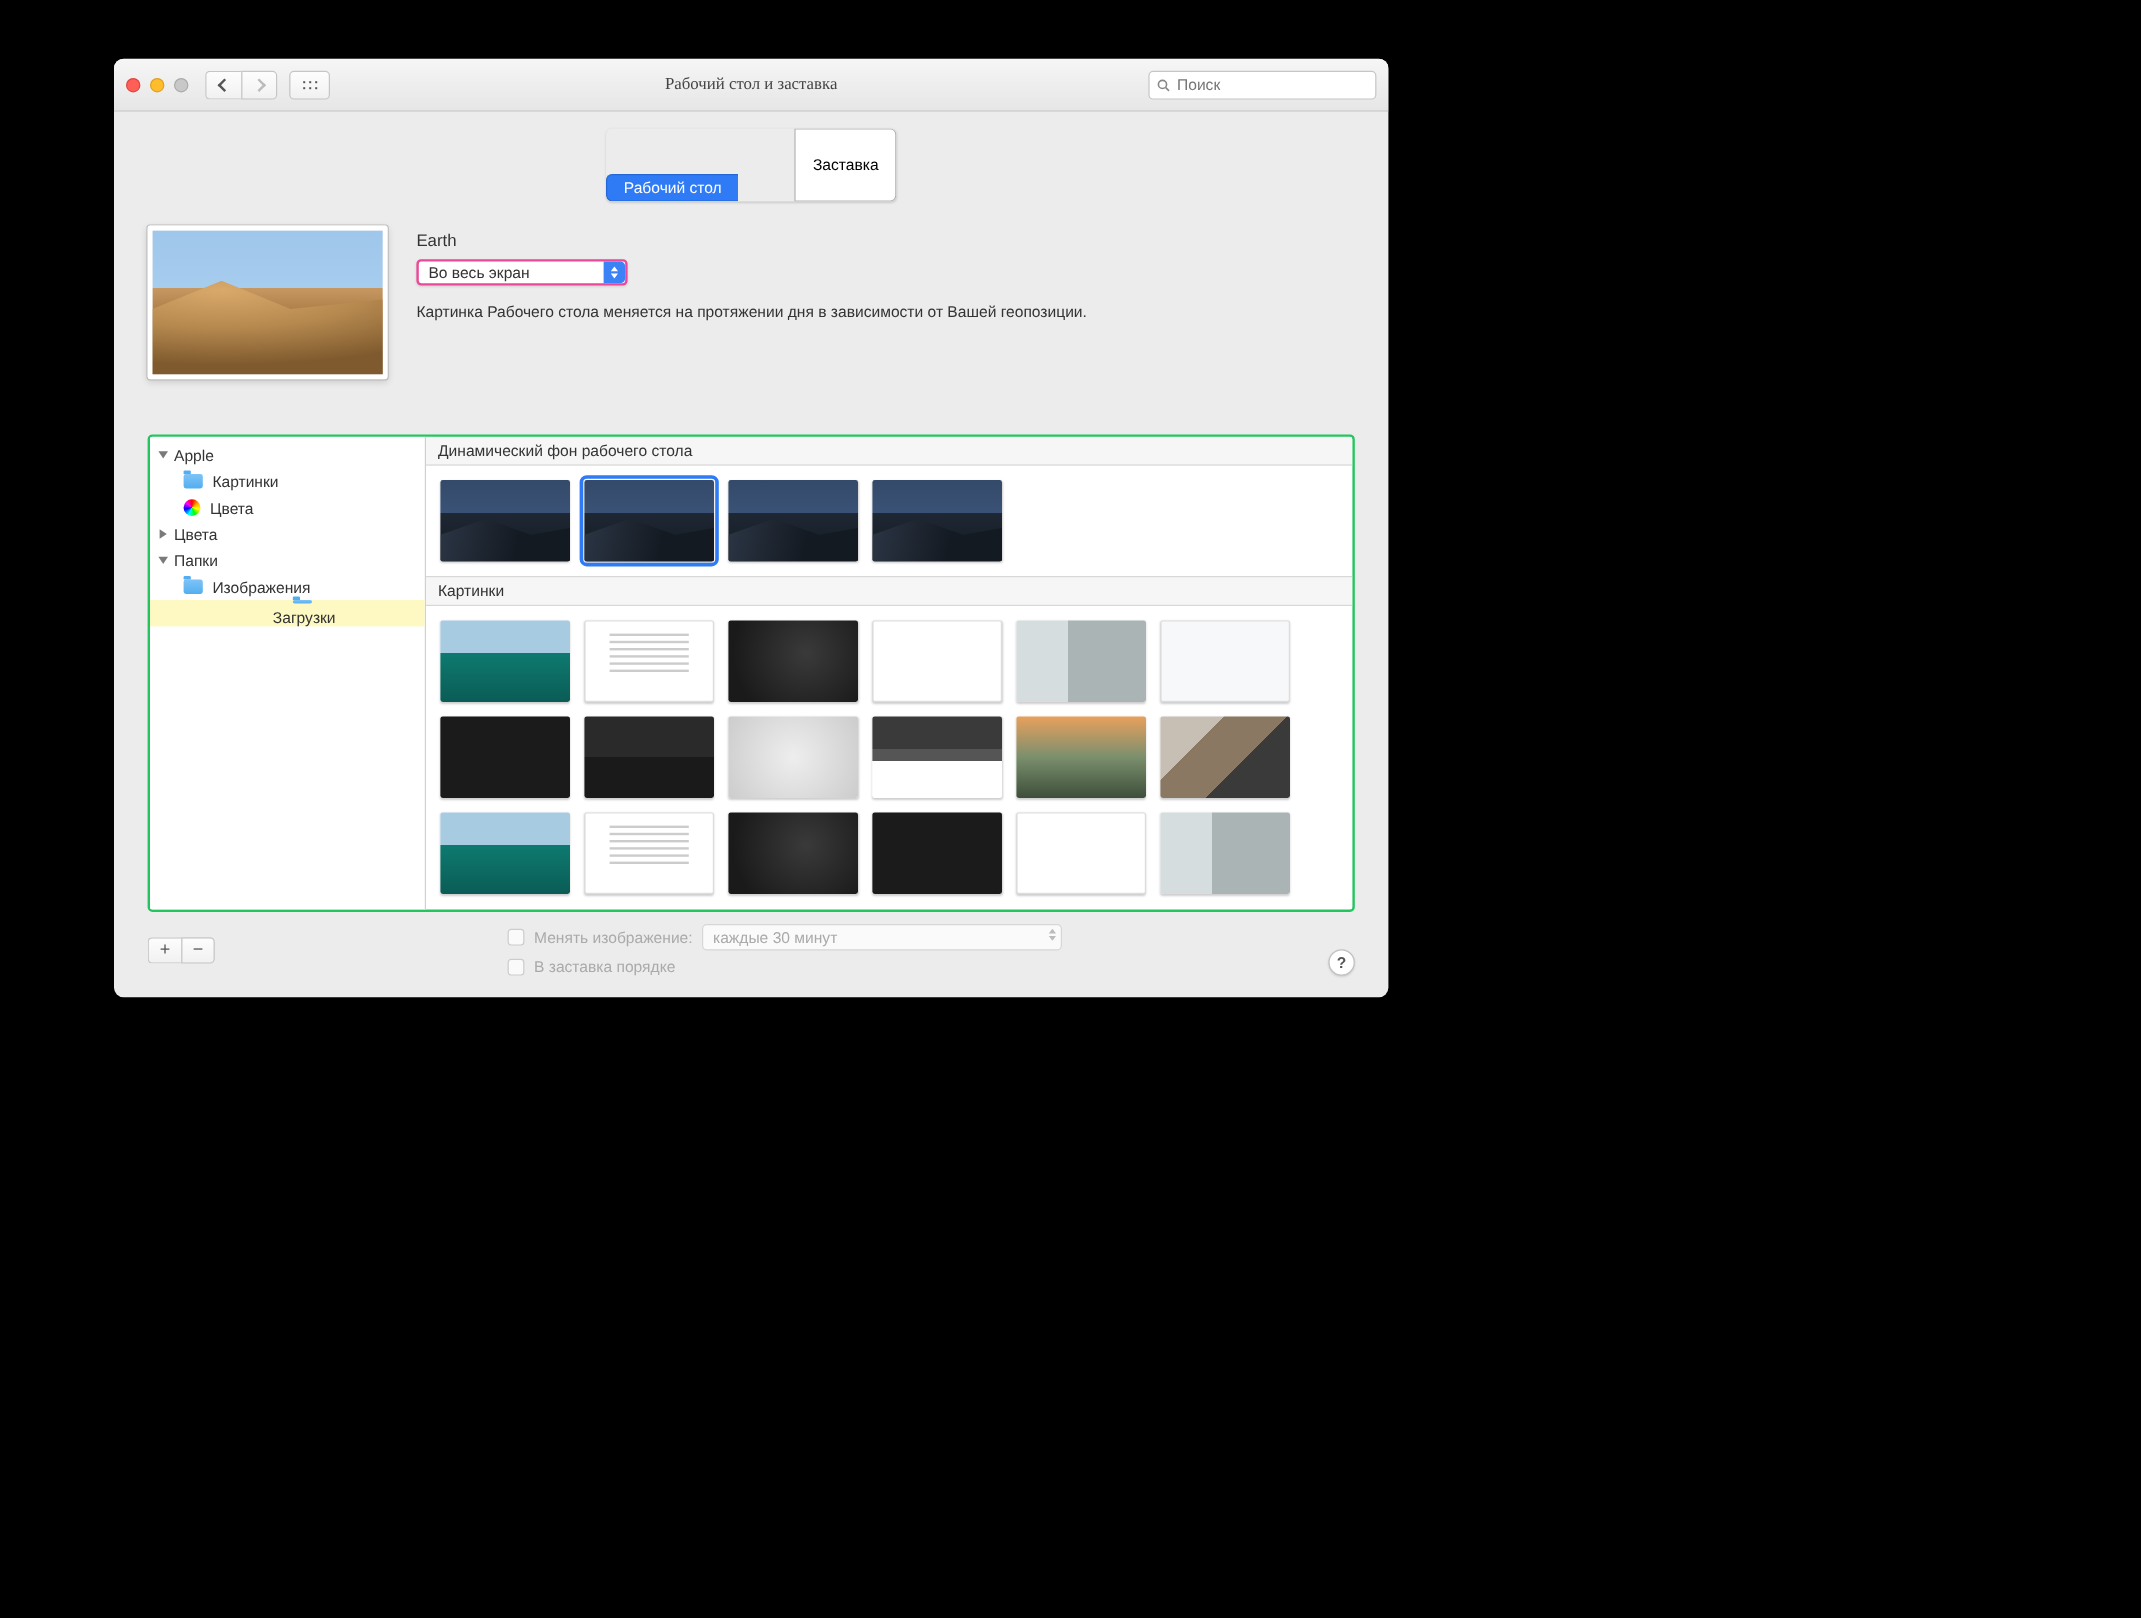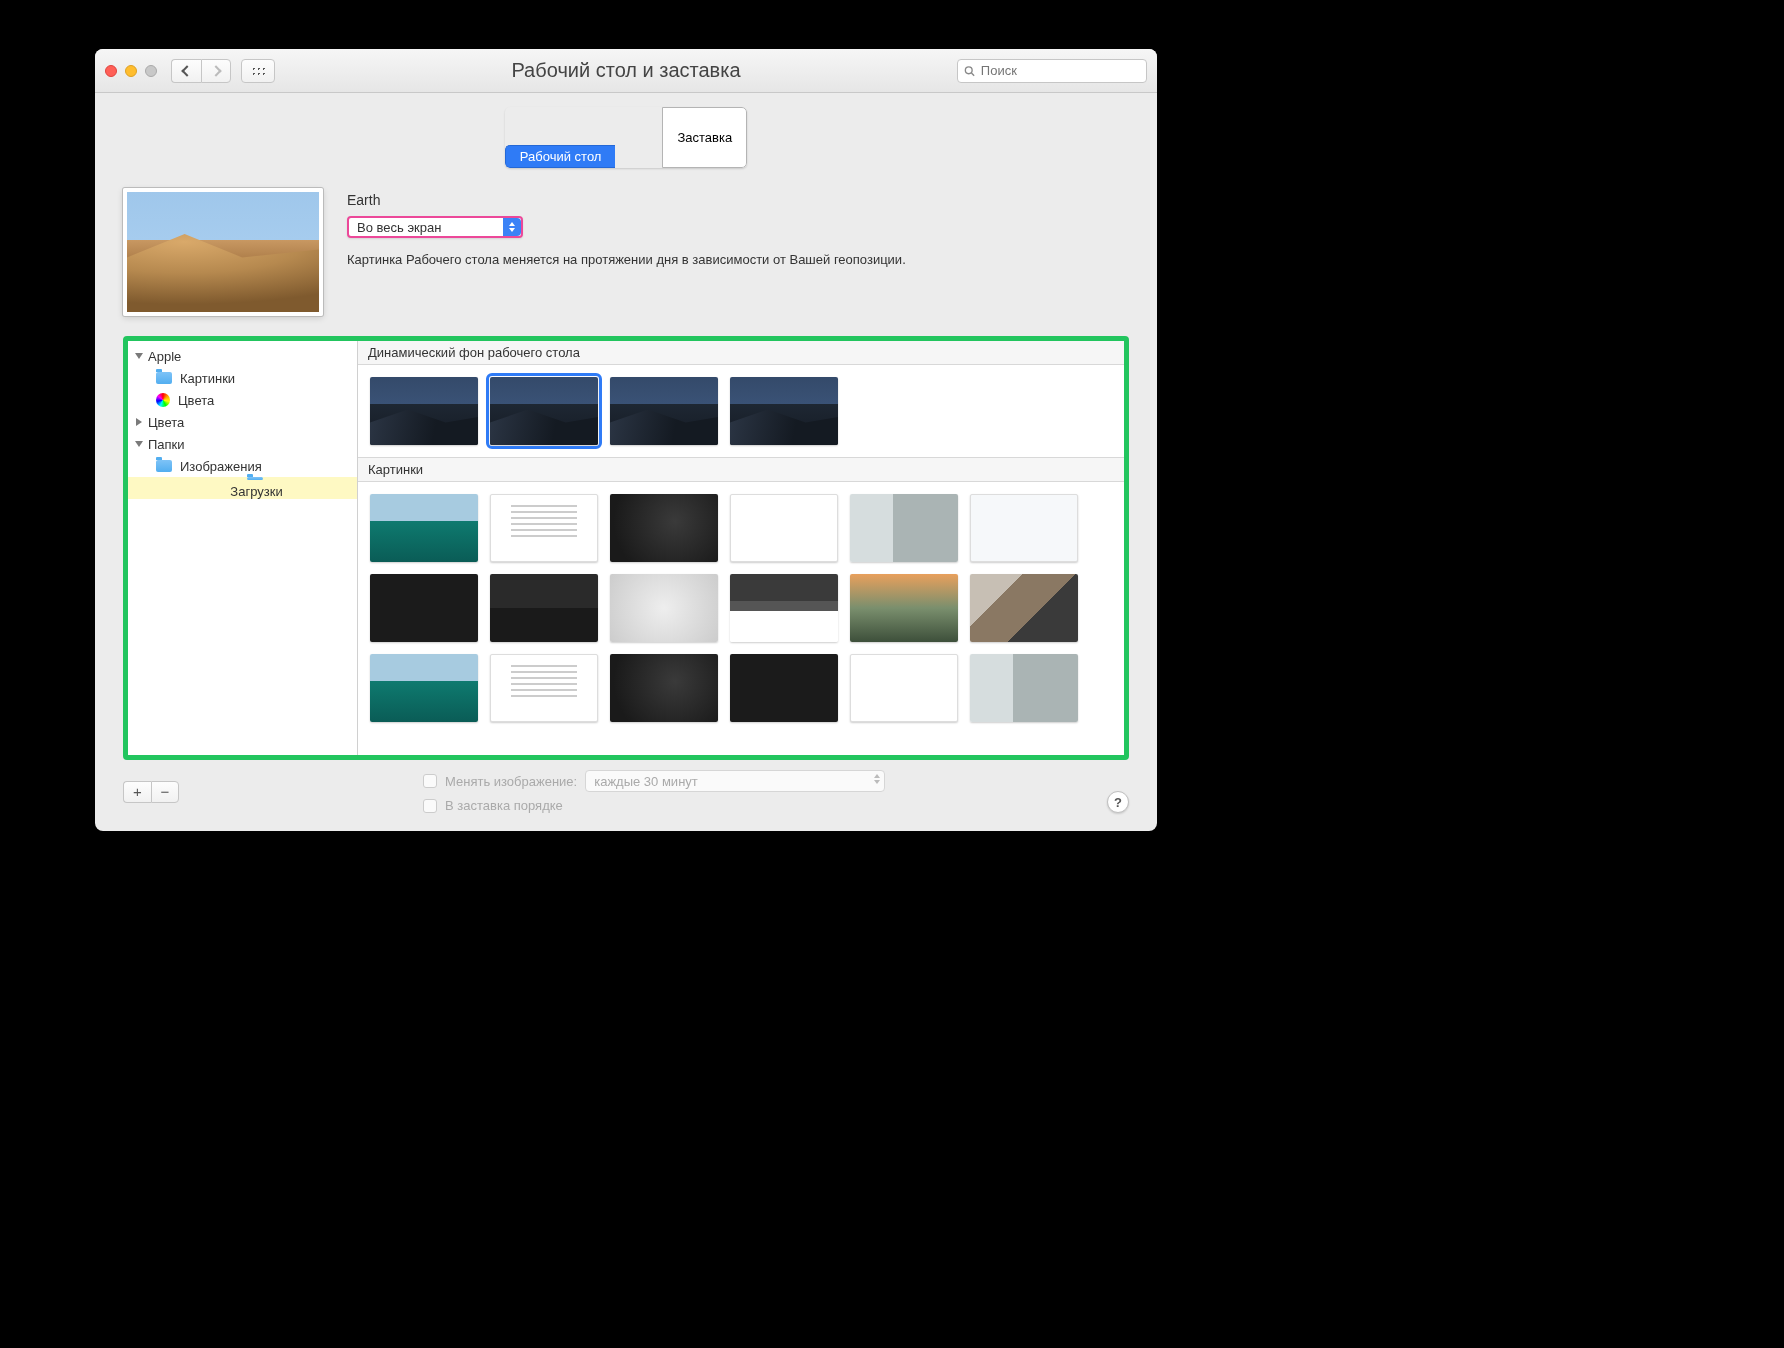--- a/index.html
+++ b/index.html
@@ -49,23 +49,24 @@
     justify-content: center;
     color: #555;
   }
   .nav-back { width: 30px; border-radius: 4px 0 0 4px; border-right: none; }
   .nav-fwd { width: 30px; border-radius: 0 4px 4px 0; color: #bbb; }
   .tb-grid { width: 34px; border-radius: 4px; margin-left: 10px; }
   .title {
     position: absolute;
     left: 0; right: 0;
     text-align: center;
-    font-size: 20px;
+    font-size: 14px;
     color: #444;
     pointer-events: none;
+    font-family: Liberation Serif, serif;
   }
   .search {
     margin-left: auto;
     width: 190px;
     height: 24px;
     background: #fff;
     border: 1px solid #c6c6c6;
     border-radius: 4px;
     display: flex;
     align-items: center;
@@ -141,25 +142,26 @@
   }
   .select-arrows::before, .select-arrows::after {
     content:''; border-left:3px solid transparent; border-right:3px solid transparent;
   }
   .select-arrows::before { border-bottom:4px solid #fff; margin-bottom:2px; }
   .select-arrows::after { border-top:4px solid #fff; }
   .desc { font-size: 13px; color: #333; margin-top: 6px; }
   .browser {
     flex: 1;
     display: flex;
-    border: 5px solid #22c55e;
+    border: 2px solid #22c55e;
     border-radius: 4px;
     background: #fff;
     overflow: hidden;
     min-height: 0;
+    margin-top: 26px;
   }
   .sidebar {
     width: 230px;
     border-right: 1px solid #d0d0d0;
     background: #fff;
     padding-top: 4px;
     overflow: auto;
   }
   .tree-item {
     display: flex; align-items: center;

